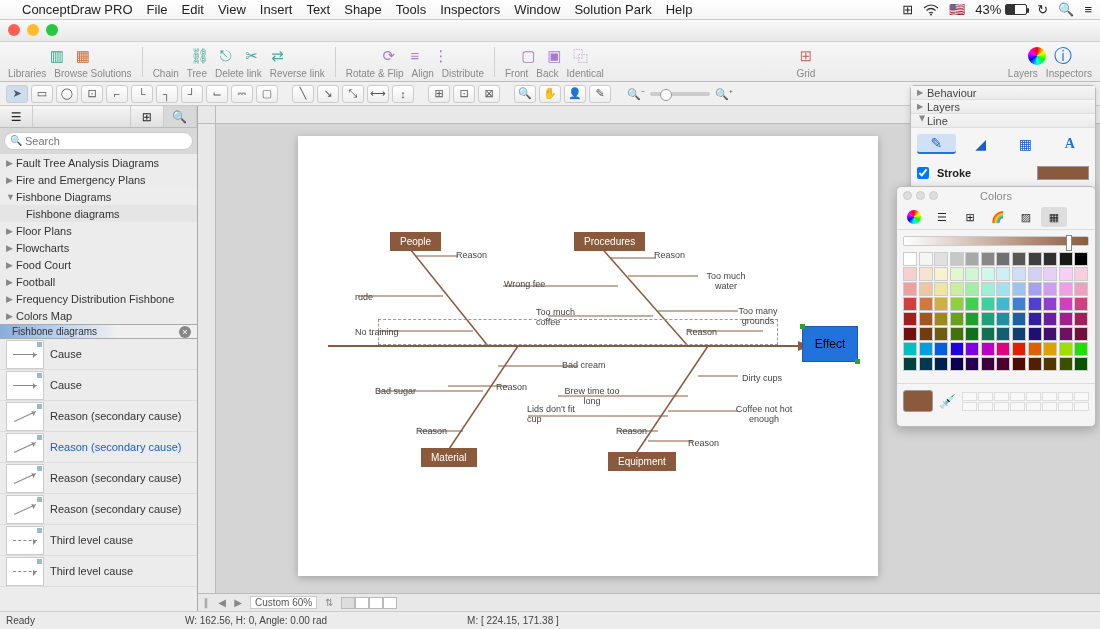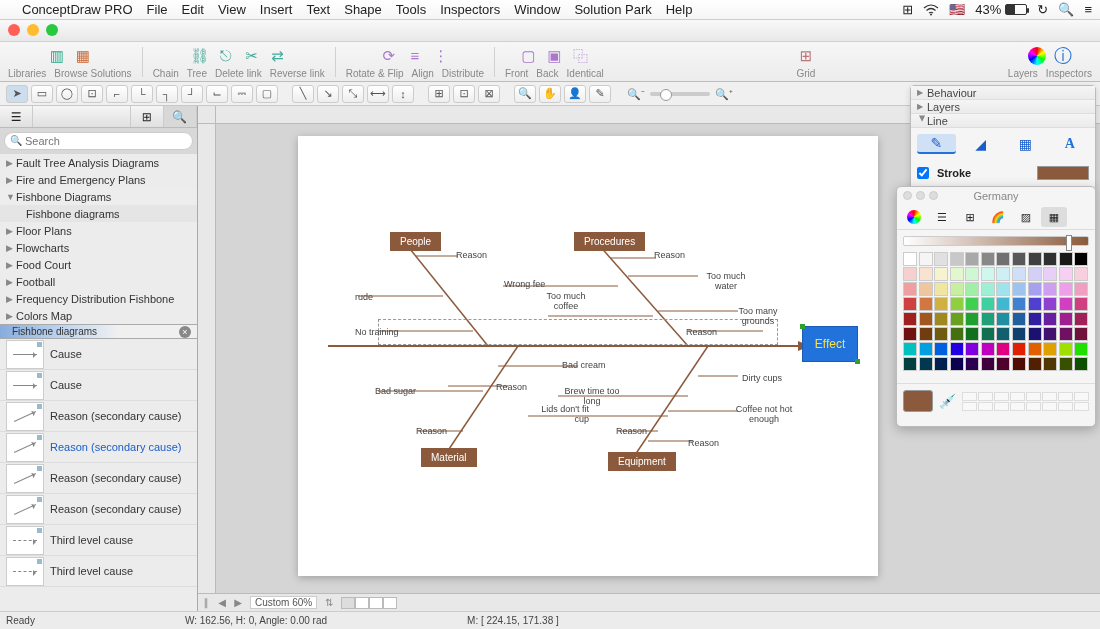--- a/index.html
+++ b/index.html
@@ -76,21 +76,21 @@
 
 .canvas-area { position:absolute; left:198px; top:106px; right:0; bottom:18px; background:#d5d5d5; overflow:hidden; }
 .rulers-corner { position:absolute; left:0; top:0; width:18px; height:18px; background:#e8e8e8; border-right:1px solid #bbb; border-bottom:1px solid #bbb; }
 .ruler-h { position:absolute; left:18px; top:0; right:0; height:18px; background:#e8e8e8; border-bottom:1px solid #bbb; }
 .ruler-v { position:absolute; left:0; top:18px; bottom:18px; width:18px; background:#e8e8e8; border-right:1px solid #bbb; }
 .page { position:absolute; left:100px; top:30px; width:580px; height:440px; background:#fff; box-shadow:0 2px 8px rgba(0,0,0,0.25); }
 
 
 .fb { position:absolute; inset:0; }
 .fb .box { position:absolute; padding:4px 10px; background:#8b5a3c; color:#fff; font-size:10px; border-radius:0; text-align:center; }
-.fb .effect { position:absolute; right:20px; top:190px; width:56px; height:36px; background:#2173db; color:#fde047; display:flex; align-items:center; justify-content:center; font-size:12px; border:1px solid #1a5bb5; }
+.fb .effect { position:absolute; right:20px; top:190px; width:56px; height:36px; background:#2173db; color:#000000; display:flex; align-items:center; justify-content:center; font-size:12px; border:1px solid #1a5bb5; }
 .fb .sel-handles::before, .fb .sel-handles::after { content:''; position:absolute; width:5px; height:5px; background:#2f9f2f; }
 .fb .sel-handles::before { left:-3px; top:-3px; } .fb .sel-handles::after { right:-3px; bottom:-3px; }
 .fb .dashbox { position:absolute; border:1px dashed #999; }
 .fb .lbl { position:absolute; font-size:9px; color:#444; white-space:nowrap; }
 
 
 .inspector { position:absolute; right:4px; top:85px; width:186px; background:rgba(245,245,245,0.97); border:1px solid #bbb; border-radius:4px; box-shadow:0 2px 6px rgba(0,0,0,0.15); z-index:5; }
 .insp-row { height:14px; display:flex; align-items:center; padding:0 6px; font-size:11px; color:#444; border-bottom:1px solid #ddd; background:linear-gradient(#f5f5f5,#ebebeb); }
 .insp-row .arr { width:10px; font-size:8px; color:#888; }
 .insp-row.active .arr { transform:rotate(90deg); }
@@ -446,30 +446,30 @@
       <div class="box" style="left:92px;top:96px">People</div>
       <div class="box" style="left:276px;top:96px">Procedures</div>
       <div class="box" style="left:123px;top:312px">Material</div>
       <div class="box" style="left:310px;top:316px">Equipment</div>
       <div class="effect sel-handles">Effect</div>
       <div class="dashbox" style="left:80px;top:183px;width:400px;height:26px"></div>
       <div class="lbl" style="left:158px;top:114px">Reason</div>
       <div class="lbl" style="left:57px;top:156px">rude</div>
       <div class="lbl" style="left:57px;top:191px">No training</div>
       <div class="lbl" style="left:206px;top:143px">Wrong fee</div>
-      <div class="lbl" style="left:238px;top:155px;width:60px;white-space:normal;text-align:center">Too much coffee</div>
+      <div class="lbl" style="left:238px;top:171px;width:60px;white-space:normal;text-align:left">Too much coffee</div>
       <div class="lbl" style="left:356px;top:114px">Reason</div>
       <div class="lbl" style="left:398px;top:135px;width:60px;white-space:normal;text-align:center">Too much water</div>
       <div class="lbl" style="left:430px;top:170px;width:60px;white-space:normal;text-align:center">Too many grounds</div>
       <div class="lbl" style="left:388px;top:191px">Reason</div>
       <div class="lbl" style="left:264px;top:224px">Bad cream</div>
       <div class="lbl" style="left:77px;top:250px">Bad sugar</div>
       <div class="lbl" style="left:198px;top:246px">Reason</div>
       <div class="lbl" style="left:118px;top:290px">Reason</div>
-      <div class="lbl" style="left:229px;top:268px;width:62px;white-space:normal;text-align:right">Lids don't fit cup</div>
+      <div class="lbl" style="left:229px;top:268px;width:62px;white-space:normal;text-align:left">Lids don't fit cup</div>
       <div class="lbl" style="left:262px;top:250px;width:64px;white-space:normal;text-align:center">Brew time too long</div>
       <div class="lbl" style="left:318px;top:290px">Reason</div>
       <div class="lbl" style="left:444px;top:237px">Dirty cups</div>
       <div class="lbl" style="left:436px;top:268px;width:60px;white-space:normal;text-align:center">Coffee not hot enough</div>
       <div class="lbl" style="left:390px;top:302px">Reason</div>
     </div>
   </div>
   <div class="hscroll">
     <span class="pgbtn">∥</span>
     <span class="pgbtn">◀</span>
@@ -514,21 +514,21 @@
   </div>
 </div>
 
 <div class="colorpanel">
   <div class="cp-title">
     <div class="cp-traffic">
         <span></span>
         <span></span>
         <span></span>
       </div>
-    <span>Germany</span>
+    <span>Colors</span>
   </div>
   <div class="cp-tabs">
     <span class="cp-tab">
         <span class="cp-wheel"></span>
       </span>
     <span class="cp-tab">☰</span>
     <span class="cp-tab">⊞</span>
     <span class="cp-tab">🌈</span>
     <span class="cp-tab">▨</span>
     <span class="cp-tab active">▦</span>

